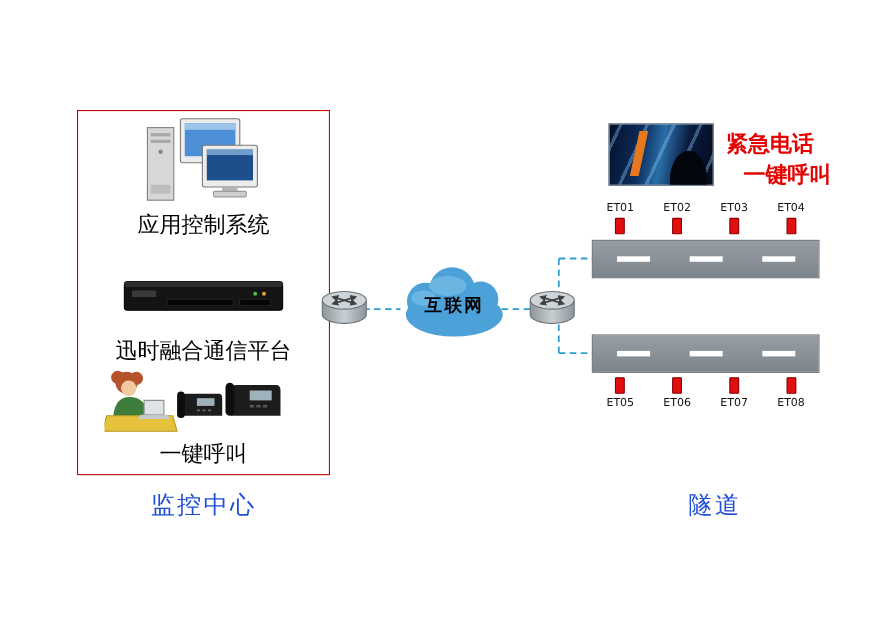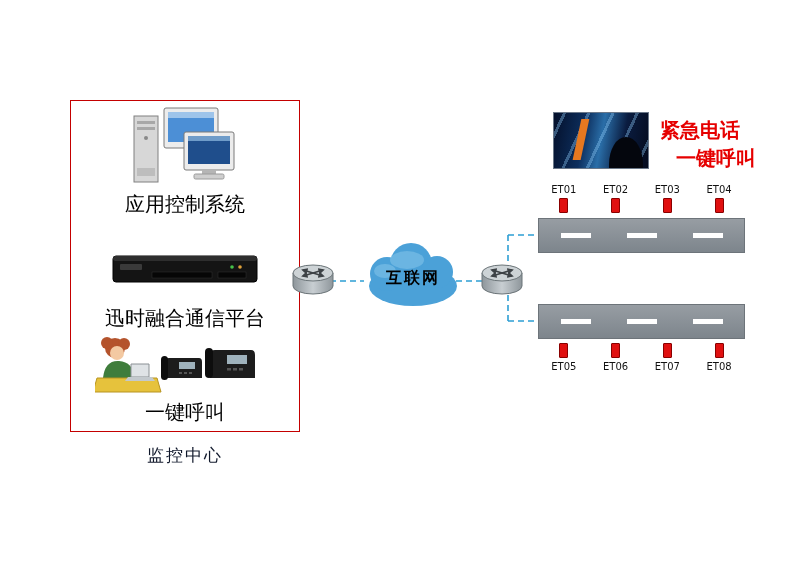--- a/index.html
+++ b/index.html
@@ -4,21 +4,21 @@
 <style>
   * { margin:0; padding:0; box-sizing:border-box; }
   html,body { background:#ffffff; }
   body { font-family:"DejaVu Sans","Liberation Sans",sans-serif; }
   .canvas { position:relative; width:800px; height:570px; background:#ffffff; overflow:hidden; }
   .abs { position:absolute; }
   .ctr { text-align:center; }
 
   .monitor-box { left:70px; top:100px; width:230px; height:332px; border:1.5px solid #c40000; background:#ffffff; }
   .lbl { font-size:20px; color:#000; }
-  .section-lbl { font-size:17px; color:#0f172a; letter-spacing:2px; }
+  .section-lbl { font-size:22px; color:#1d4ed8; letter-spacing:2px; }
   .red-bold { color:#e60000; font-weight:bold; font-size:20px; }
 
   .cloud-text { color:#000000; font-weight:bold; font-size:16px; letter-spacing:2px; }
 
   .photo { width:96px; height:57px; border:1px solid #6a7788; overflow:hidden;
     background:linear-gradient(100deg,#04102b 0%,#0d2f5e 32%,#2a6ea8 50%,#0a1c40 72%,#040b1d 100%); }
   .photo .streaks { position:absolute; inset:0;
     background:repeating-linear-gradient(115deg, rgba(0,0,0,0) 0 8px, rgba(140,200,245,.38) 8px 11px, rgba(0,0,0,0) 11px 22px); }
   .photo .orange-bar { position:absolute; left:24%; top:10%; width:9%; height:74%; background:#e67820; transform:skewX(-12deg); }
   .photo .silhouette { position:absolute; right:5%; bottom:-2%; width:36%; height:58%; background:#04060d; border-radius:50% 50% 0 0 / 85% 85% 0 0; }
@@ -221,14 +221,15 @@
       <span class="marker"></span>
       <span class="et-lbl">ET07</span>
     </div>
     <div class="phone-col">
       <span class="marker"></span>
       <span class="et-lbl">ET08</span>
     </div>
   </div>
 
 
+  <div class="abs section-lbl ctr" style="left:600px;top:444px;width:100px">隧道</div>
 
 </div>
 
 </body></html>

